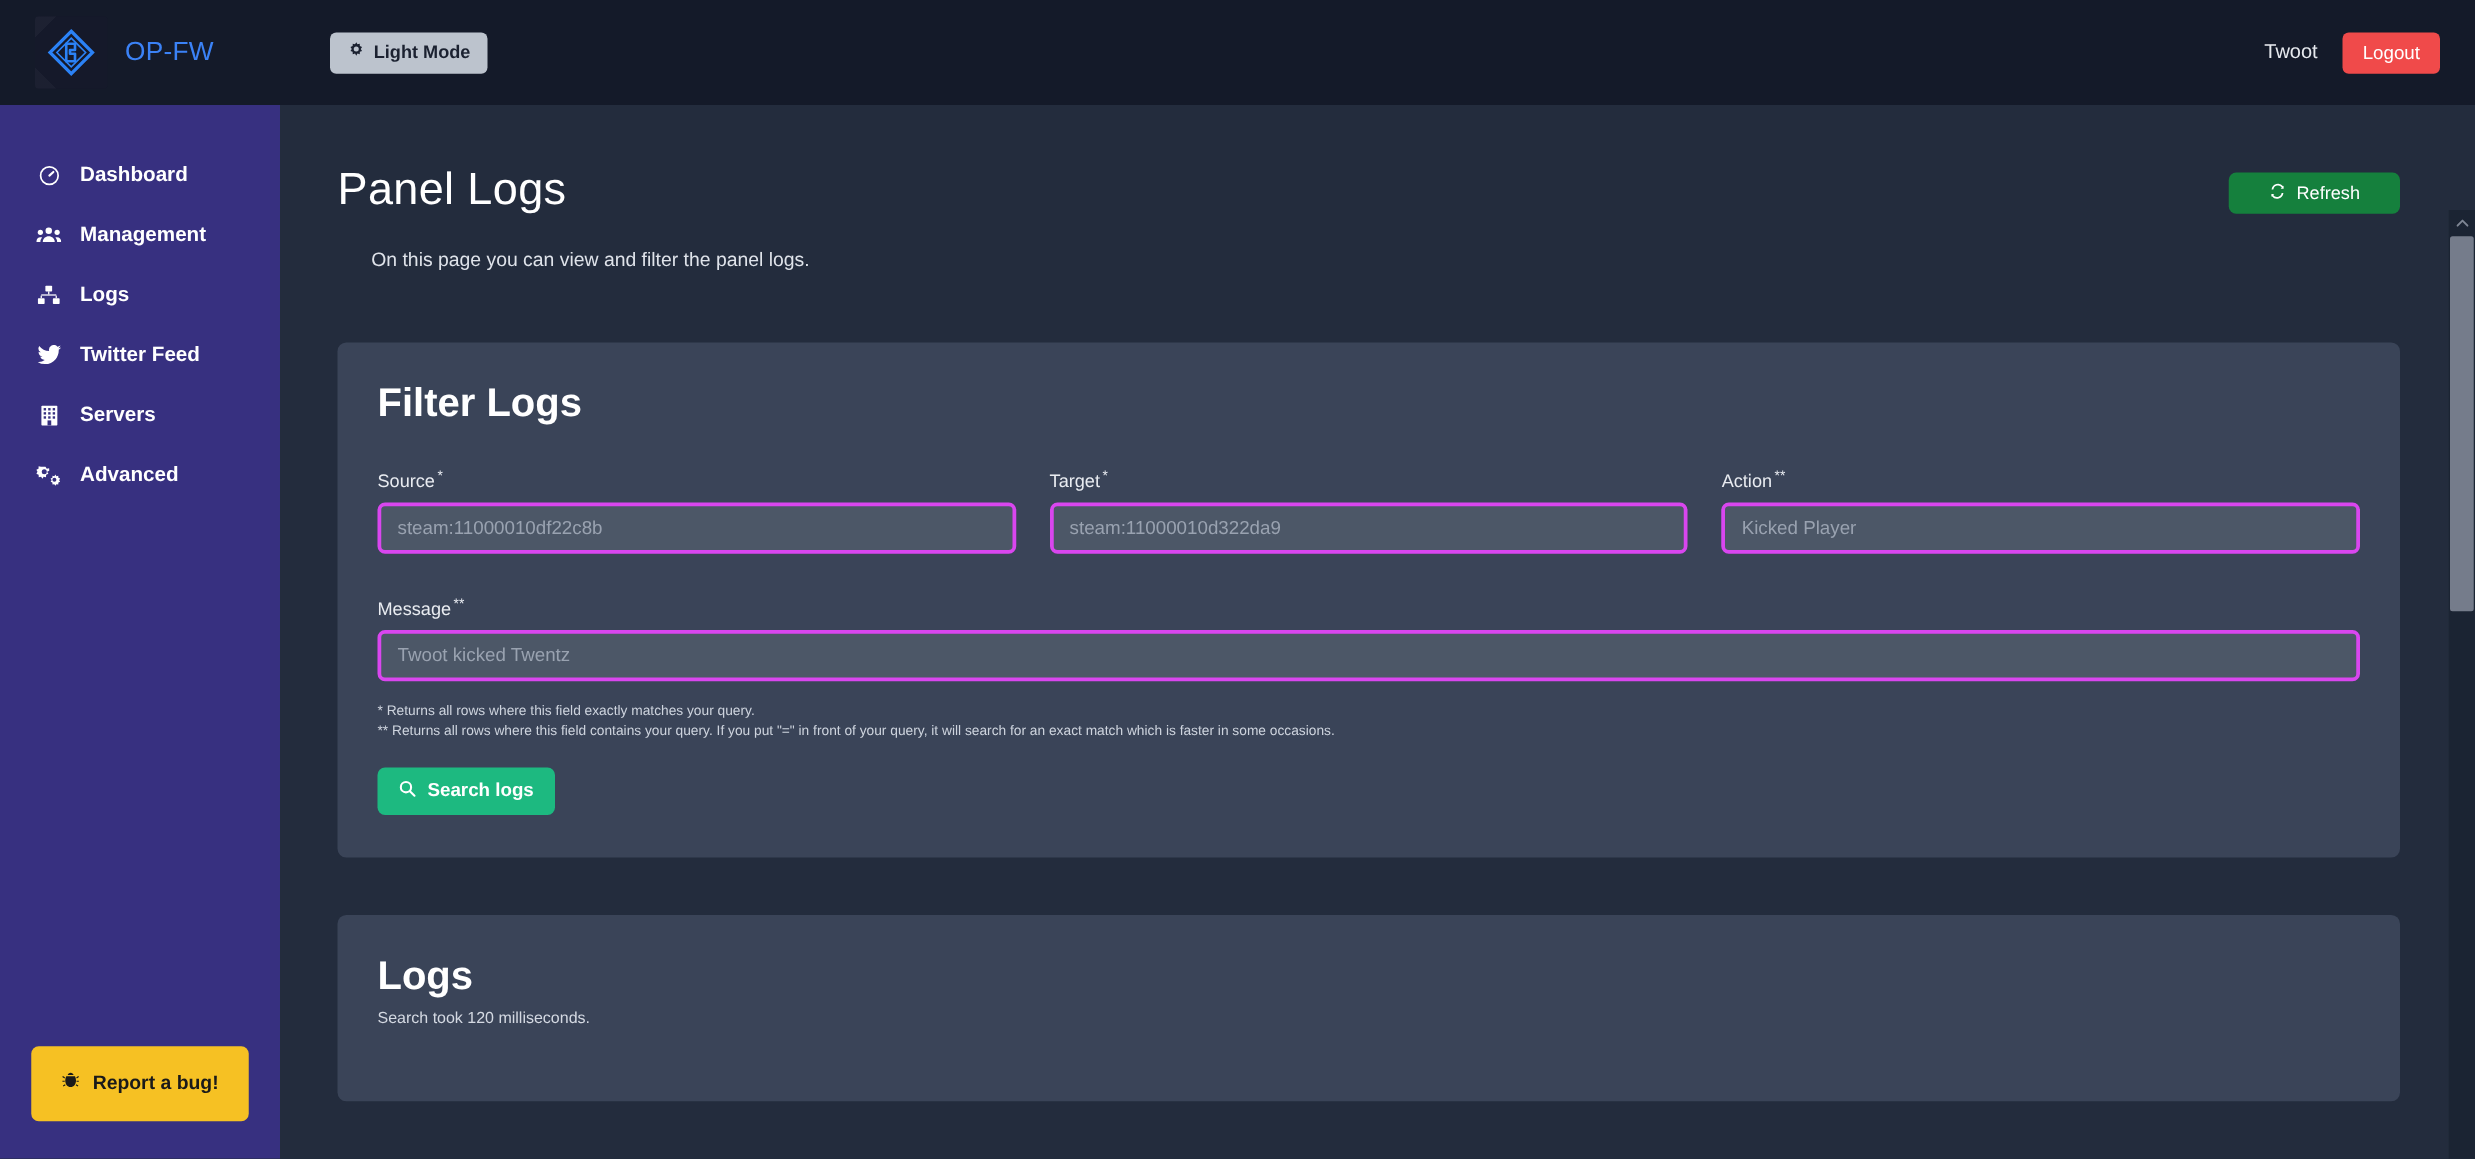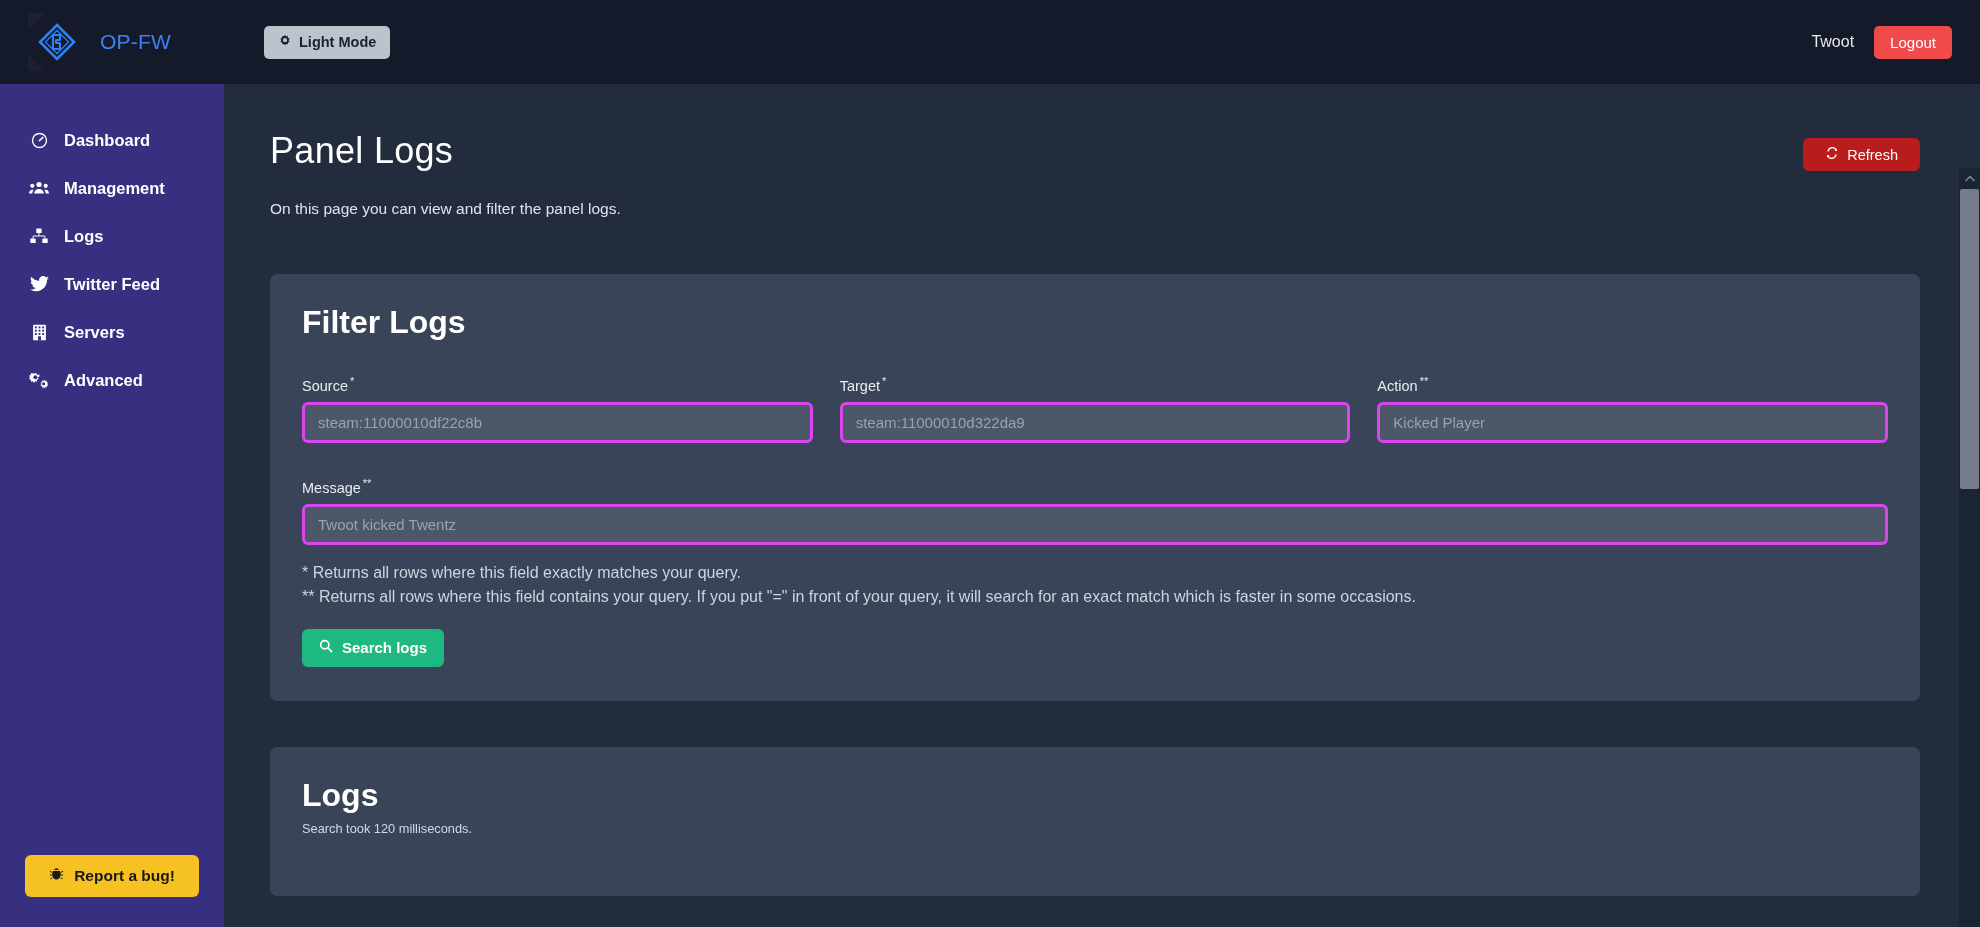--- a/index.html
+++ b/index.html
@@ -82,21 +82,21 @@
     cursor: pointer; text-decoration: none;
   }
   .nav-item .ico {
     width: 22px; height: 20px;
     display: inline-flex; align-items: center; justify-content: center;
     color: #fff; flex: 0 0 22px;
   }
   .nav-item svg { display: block; }
   .sidebar-bottom { margin-top: auto; padding: 0 25px 30px 25px; }
   .bug-btn {
-    width: 100%; height: 42px;
+    width: 100%; height: 60px;
     background: #f6c123; color: #1a1a1a;
     border: none; border-radius: 6px;
     font-size: 15.5px; font-weight: bold;
     font-family: "Liberation Sans", sans-serif;
     display: flex; align-items: center; justify-content: center; gap: 10px;
     cursor: pointer;
   }
 
   
   .main {
@@ -108,28 +108,28 @@
   }
   .main-inner { padding: 46px 60px 0 46px; }
 
   .page-head { display: flex; align-items: flex-start; }
   .page-title {
     color: #ffffff; font-size: 36px; font-weight: normal;
     letter-spacing: .3px;
   }
   .refresh-btn {
     margin-left: auto; margin-top: 8px;
-    background: #b91c1c; color: #fff; border: none;
-    border-radius: 6px; height: 33px; padding: 0 22px;
+    background: #15803d; color: #fff; border: none;
+    border-radius: 6px; height: 33px; padding: 0 32px;
     font-size: 14.5px; font-family: "Liberation Sans", sans-serif;
     display: inline-flex; align-items: center; gap: 8px;
     cursor: pointer;
   }
   .page-desc {
-    color: #dfe3ea; font-size: 15.5px; margin-top: 28px;
+    color: #dfe3ea; font-size: 15.5px; margin-top: 28px; margin-left: 27px;
   }
 
   .card {
     background: #3a4458;
     border-radius: 7px;
     margin-top: 56px;
     padding: 30px 32px 34px 32px;
   }
   .card-title {
     color: #ffffff; font-size: 32px; font-weight: bold;
@@ -154,21 +154,21 @@
     color: #e9ecf1;
     font-size: 15px;
     font-family: "Liberation Sans", sans-serif;
     padding: 0 13px;
     outline: none;
   }
   .input::placeholder { color: #99a2b0; }
 
   .notes { margin-top: 16px; }
   .note {
-    color: #ced4de; font-size: 16px; line-height: 1.5;
+    color: #ced4de; font-size: 11px; line-height: 1.5;
   }
   .search-btn {
     margin-top: 20px;
     background: #1db980; color: #fff; border: none;
     border-radius: 6px; height: 38px; padding: 0 17px;
     font-size: 15px; font-weight: bold;
     font-family: "Liberation Sans", sans-serif;
     display: inline-flex; align-items: center; gap: 9px;
     cursor: pointer;
   }

